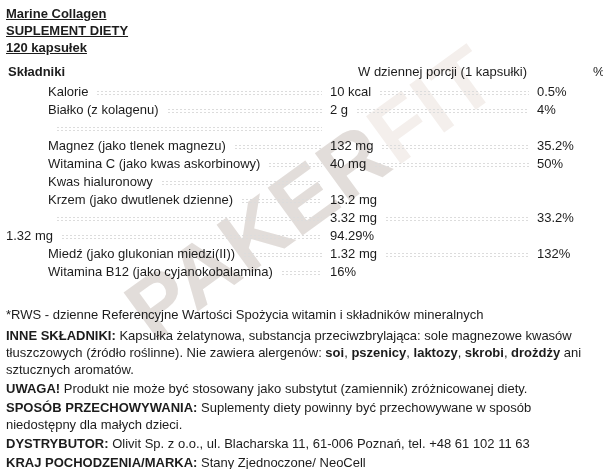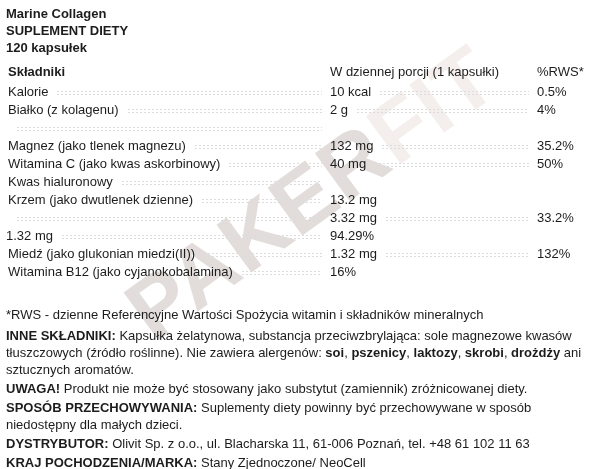--- a/index.html
+++ b/index.html
@@ -6,37 +6,37 @@
   body{
     width:603px;height:469px;overflow:hidden;position:relative;
     font-family:"Liberation Sans","DejaVu Sans",sans-serif;
     font-size:13px;line-height:17px;color:#1c1c1c;
     -webkit-text-size-adjust:none;
   }
   .page{position:relative;width:603px;height:469px;}
   .content{position:relative;z-index:1;padding:5px 6px 0 6px;}
   .b{font-weight:bold;}
   
-  .hdr div{font-weight:bold;}
+  .hdr div{font-weight:bold;text-decoration:underline;}
   
   .watermark{
     position:absolute;z-index:0;left:95px;top:150px;width:430px;
     transform:rotate(-36deg);transform-origin:center;
     font-weight:bold;font-size:86px;line-height:86px;letter-spacing:1px;
     text-align:center;white-space:nowrap;user-select:none;
   }
   .wm1{color:#e2dddа;color:#e2ddda;}
   .wm2{color:#f4efec;}
   
   .tbl{margin-top:5px;}
   .trow,.thead{display:grid;grid-template-columns:324px 207px 1fr;align-items:center;}
-  .thead{height:21px;}
+  .thead{height:21px;gap:28px;}
   .trow{height:18px;}
   .cell{display:flex;align-items:center;min-width:0;white-space:nowrap;}
-  .cell.name{padding-left:2px;}
+  .cell.name{padding-left:2px;margin-left:40px;}
   .leader{
     flex:1;height:5px;margin:2px 8px 0 8px;align-self:center;
     background-image:radial-gradient(circle,#dcdcdc 0.9px,transparent 1.1px);
     background-size:4px 3px;
   }
   .thead .col1{font-weight:bold;padding-left:2px;}
   
   .footnote{margin-top:26px;}
   .paras{margin-top:4px;width:594px;}
   .paras p{margin:0 0 2px 0;}

